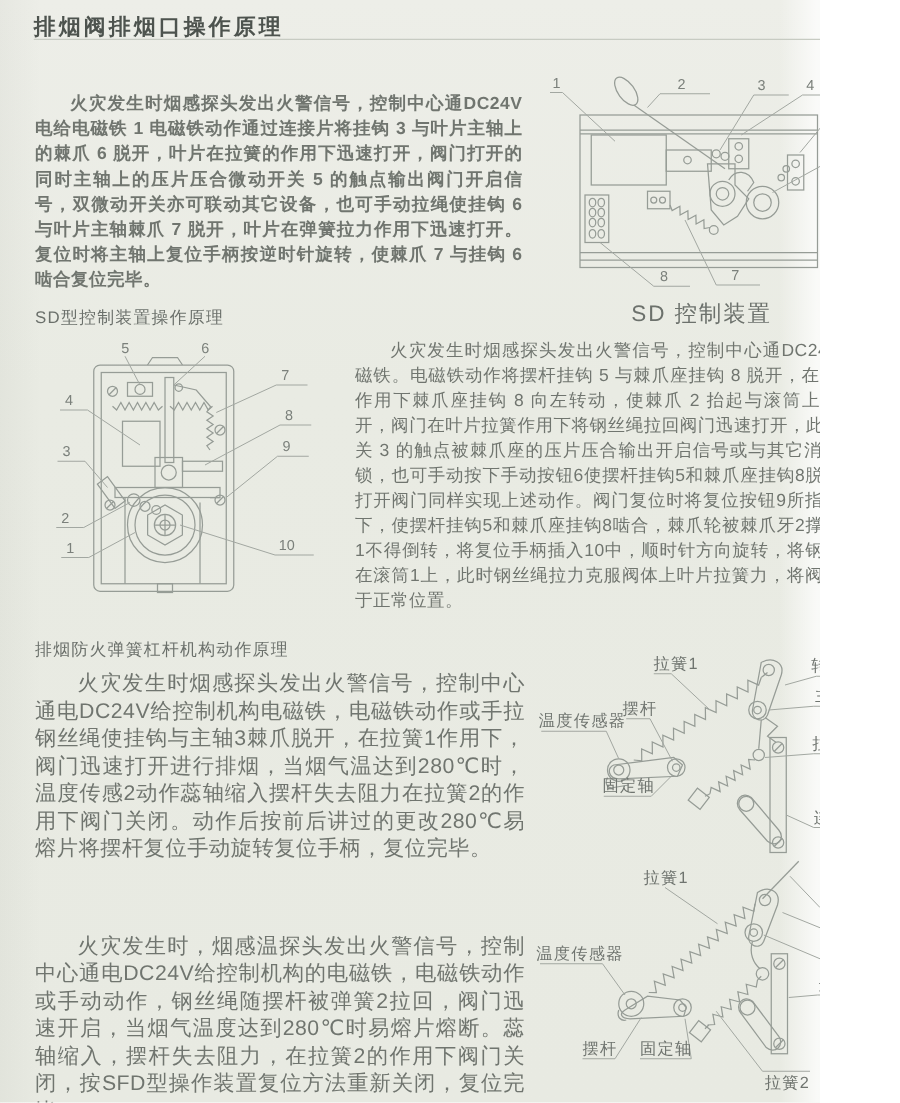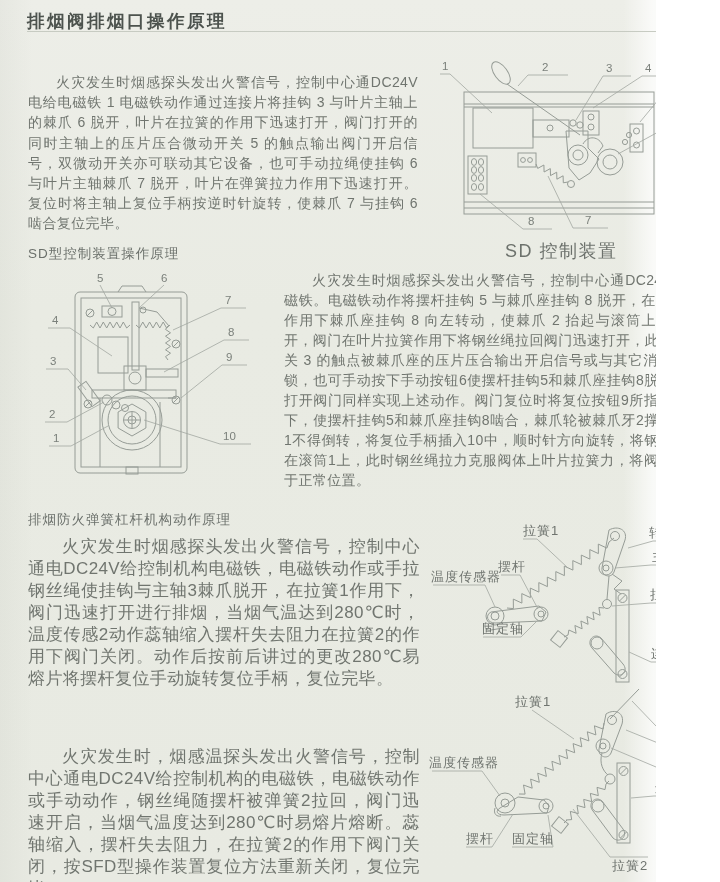--- a/index.html
+++ b/index.html
@@ -15,21 +15,21 @@
     font-family:"Liberation Serif","DejaVu Serif",serif;
     font-size:17.5px;font-weight:600;color:#4d534e;letter-spacing:2.5px;
   }
   .title-rule{height:1px;background:#c7cbc2;}
   h2.sec{
     margin:0;font-size:13.5px;font-weight:400;color:#6b706b;letter-spacing:1px;
   }
   p.body-text{
     margin:0;color:#70756f;text-align:justify;text-indent:2em;letter-spacing:.4px;
   }
-  .body-a{font-size:14px;line-height:20.2px;}
+  .body-a{font-size:14px;line-height:20.2px;font-weight:bold;}
   .body-b{font-size:14px;line-height:20px;}
   .body-c{font-size:17px;line-height:22px;}
   .fig{position:absolute;}
   .fig svg{display:block;}
   .fig .ln{fill:none;stroke:#969c96;stroke-width:1;}
   .fig .ld{fill:none;stroke:#a2a7a1;stroke-width:.8;}
   .fig text{fill:#7b807b;font-size:11.5px;font-family:"Liberation Sans","DejaVu Sans",sans-serif;}
   .fig text.zh{font-size:13px;fill:#6f746f;letter-spacing:1px;}
   .fig-caption{
     position:absolute;font-size:18px;color:#6c716c;letter-spacing:1.5px;

